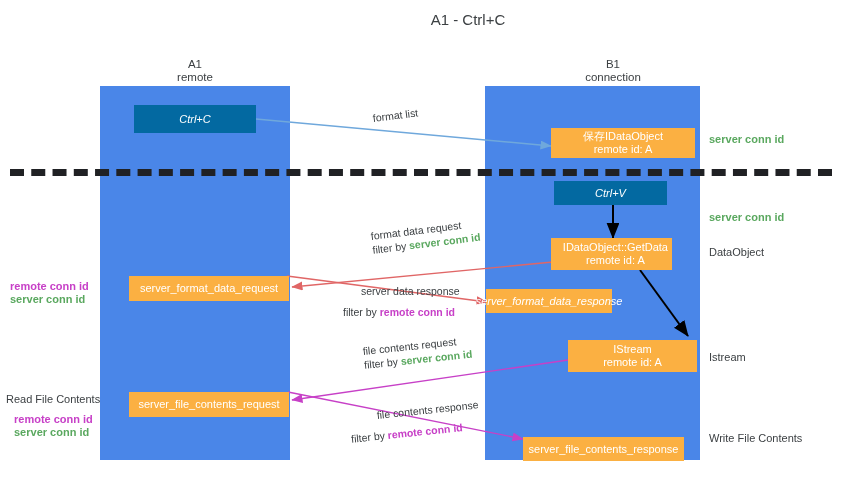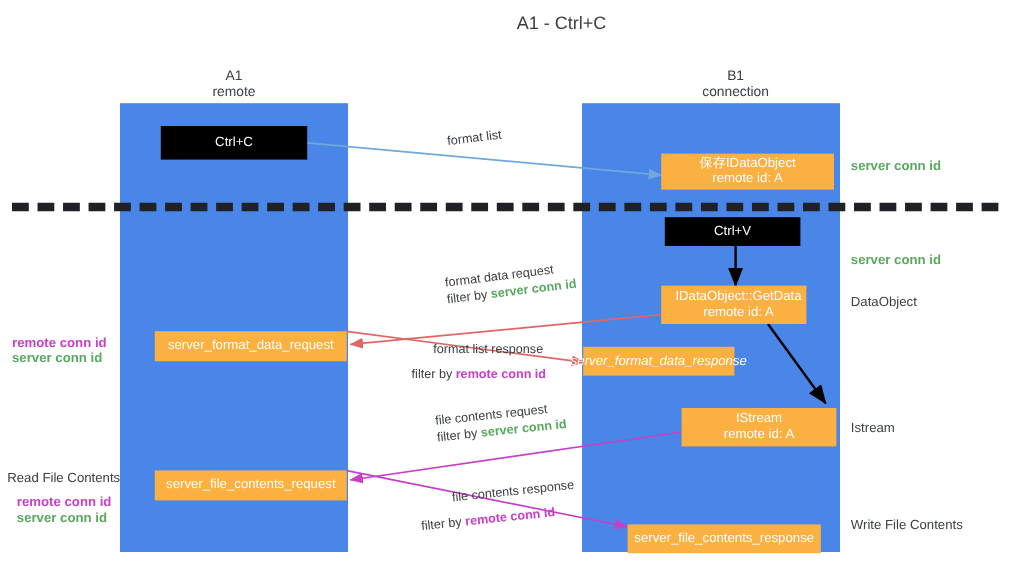--- a/index.html
+++ b/index.html
@@ -26,21 +26,21 @@
   .lane-head .l2{display:block;}
   
   .lane{background:#4a86e8;}
   
   .node{
     box-sizing:border-box;
     display:flex;align-items:center;justify-content:center;
     text-align:center;color:#ffffff;font-size:11px;line-height:13px;
     padding:2px 4px;
   }
-  .node.green{background:#000000;}
+  .node.green{background:#0369a1;font-style:italic;}
   .node.orange{background:#fbb042;}
   .node span{display:block;}
   
   .elabel{
     font-size:10.5px;line-height:14px;color:#3c4043;white-space:nowrap;
   }
   .green-t{color:#5aa85f;font-weight:bold;}
   .magenta-t{color:#c740c7;font-weight:bold;}
   .side-label{font-size:11px;line-height:14px;color:#3c4043;white-space:nowrap;}
   .side-green{font-size:11px;line-height:14px;color:#5aa85f;font-weight:bold;white-space:nowrap;}
@@ -154,21 +154,21 @@
 
   <div class="abs elabel rot-a" style="left:370px;top:229px;">
     <div><span>format data request</span></div>
     <div>
       <span>filter by</span>
       <span class="green-t">server conn id</span>
     </div>
   </div>
 
   <div class="abs elabel" style="left:361px;top:284px;">
-    <div><span>format list response</span></div>
+    <div><span>server data response</span></div>
     <div style="margin-top:7px;margin-left:-18px;">
       <span>filter by</span>
       <span class="magenta-t">remote conn id</span>
     </div>
   </div>
 
   <div class="abs elabel rot-b" style="left:362px;top:344px;">
     <div><span>file contents request</span></div>
     <div>
       <span>filter by</span>

